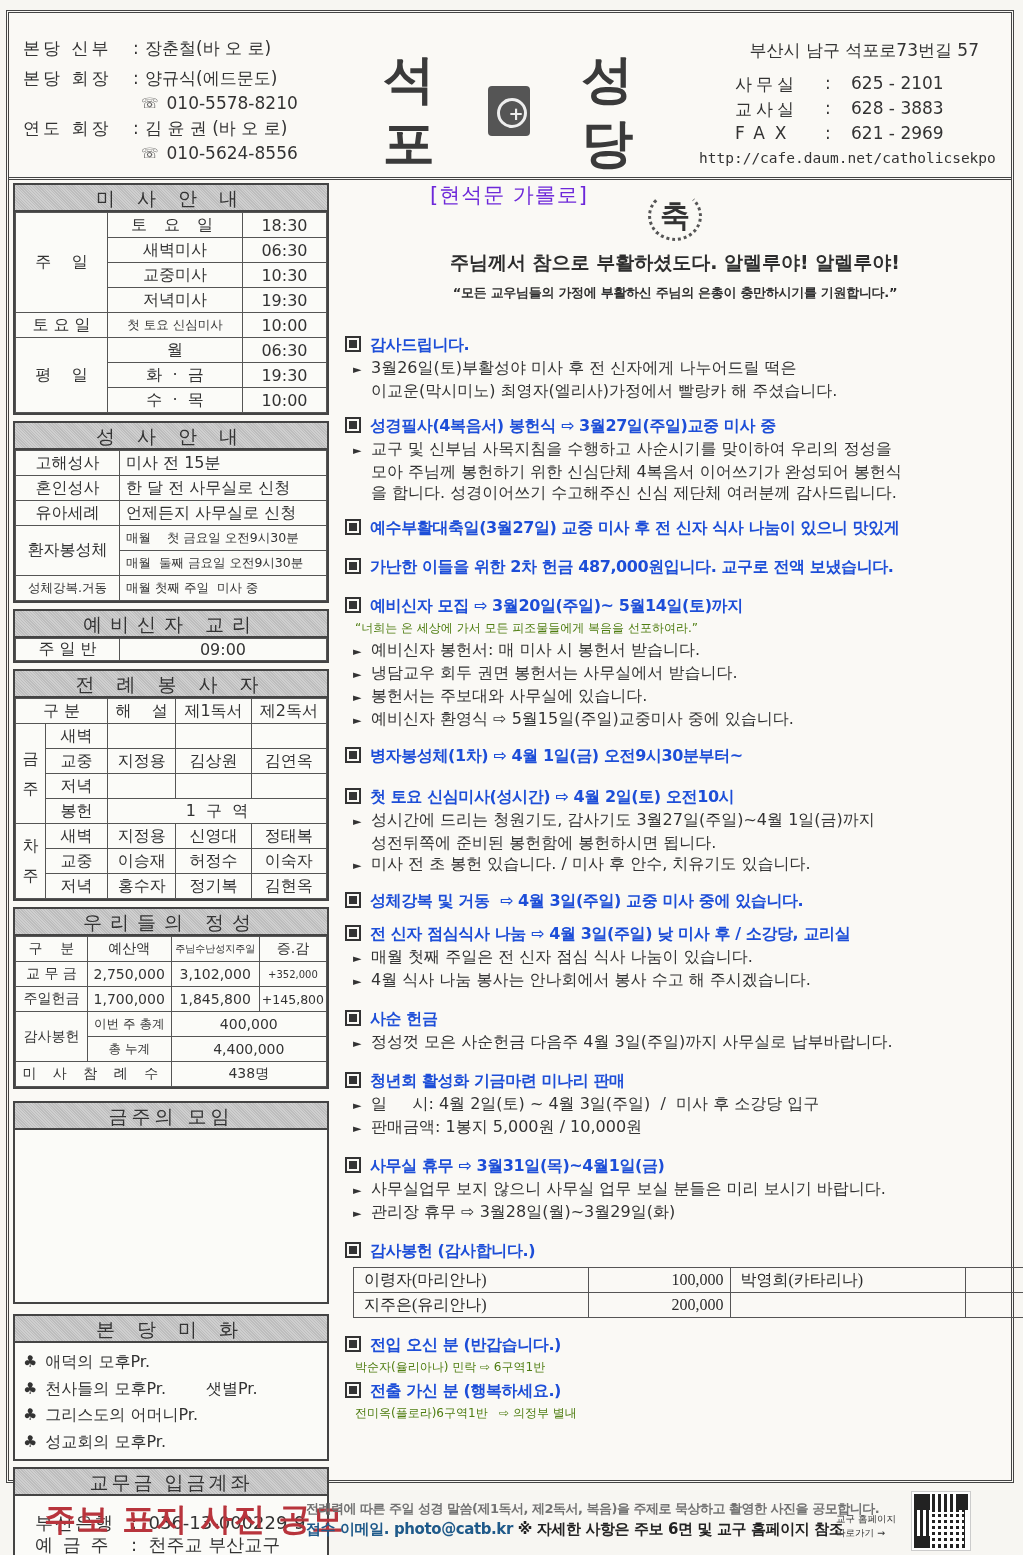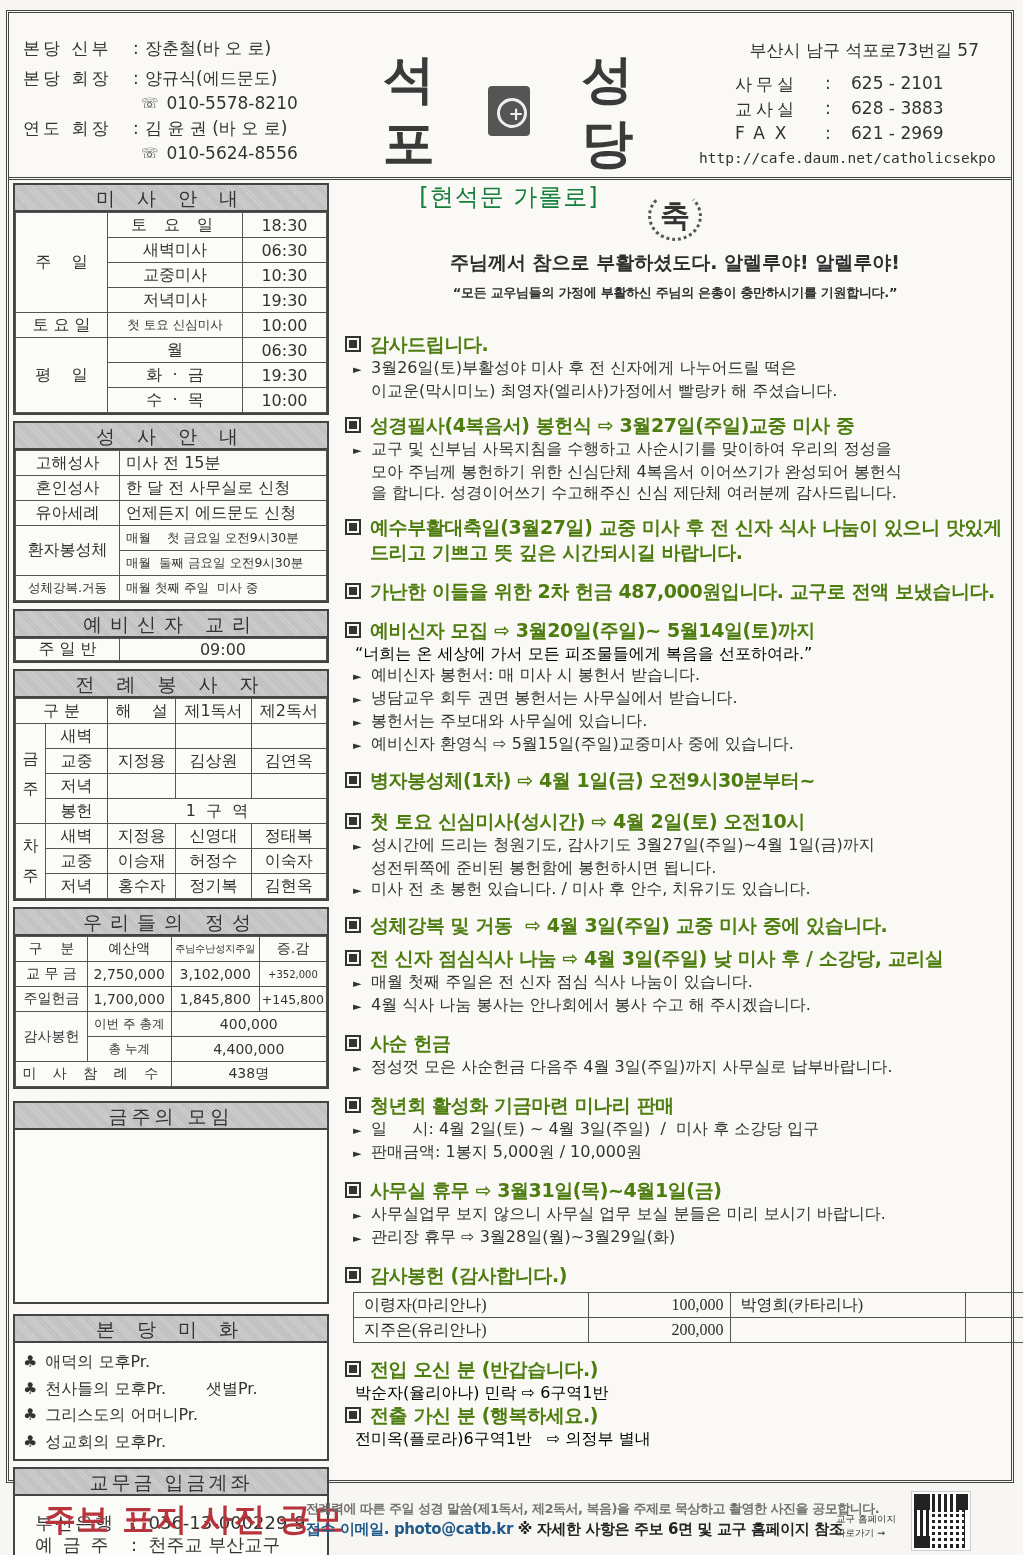--- a/index.html
+++ b/index.html
@@ -15,21 +15,21 @@
   .hdr-left .row { display: flex; white-space: pre; height: 25px; }
   .hdr-left .lbl { width: 110px; letter-spacing: 3px; }
   .hdr-left .sep { width: 12px; }
   .hdr-left .phone { padding-left: 118px; }
   .hdr-left .phone .tel { display: inline-block; margin-right: 8px; font-size: 14px; }
   .title-wrap { position: absolute; left: 350px; top: 30px; width: 300px; text-align: center; }
   .title { font-size: 52px; font-weight: bold; color: #3a3a3a; letter-spacing: 2px; display: flex; align-items: center; justify-content: center; gap: 28px; line-height: 64px; }
   .logo { width: 44px; height: 50px; background: #555; border-radius: 4px; position: relative; display: inline-block; }
   .logo::before { content: ""; position: absolute; left: 9px; top: 12px; width: 24px; height: 24px; border: 3px solid #eee; border-radius: 50%; }
   .logo::after { content: "+"; position: absolute; right: 4px; top: -4px; color: #eee; font-size: 18px; font-weight: bold; }
-  .subtitle { font-size: 24px; color: #15803d; margin-top: 6px; letter-spacing: 1px; }
+  .subtitle { font-size: 21px; color: #6d28d9; margin-top: 6px; letter-spacing: 1px; }
   .hdr-right { position: absolute; left: 690px; top: 22px; width: 300px; font-size: 17px; color: #333; }
   .hdr-right .addr { text-align: right; padding-right: 20px; height: 34px; }
   .hdr-right .contact { display: flex; padding-left: 36px; height: 25px; white-space: pre; }
   .hdr-right .contact .cl { width: 90px; letter-spacing: 4px; }
   .hdr-right .contact .cs { width: 26px; }
   .hdr-right .url { font-family: "DejaVu Sans Mono", monospace; font-size: 14.5px; text-align: right; padding-right: 4px; margin-top: 2px; }
 
   
   .left { position: absolute; left: 4px; top: 170px; width: 316px; }
   .box { border: 2px solid #444; background: #fbfbf8; margin-bottom: 6px; }
@@ -54,27 +54,27 @@
   .account .alb { width: 96px; letter-spacing: 2px; }
 
   
   .right { position: absolute; left: 334px; top: 170px; width: 664px; }
   .emblem { width: 74px; height: 54px; margin: 8px auto 0; position: relative; text-align: center; }
   .emblem .ring { position: absolute; left: 10px; top: 0; width: 54px; height: 50px; border: 3px dotted #555; border-radius: 50%; border-top-color: transparent; }
   .emblem .ch { position: relative; font-size: 30px; font-weight: bold; line-height: 50px; color: #333; }
   .greet1 { text-align: center; font-size: 19px; font-weight: bold; margin-top: 5px; color: #2e2e2e; }
   .greet2 { text-align: center; font-size: 13px; font-weight: bold; margin-top: 8px; color: #2e2e2e; letter-spacing: -0.3px; }
   .sect { margin-top: 0; }
-  .sect-h { font-size: 19px; font-weight: bold; color: #4d7c0f; display: flex; align-items: flex-start; line-height: 25px; letter-spacing: -0.4px; }
+  .sect-h { font-size: 16px; font-weight: bold; color: #1d4ed8; display: flex; align-items: flex-start; line-height: 25px; letter-spacing: -0.4px; }
   .sect-h .sq { display: inline-block; width: 16px; height: 16px; border: 2px solid #333; margin: 4px 9px 0 2px; position: relative; flex: none; }
   .sect-h .sq::after { content: ""; position: absolute; left: 2px; top: 2px; width: 8px; height: 8px; background: #333; }
   .bl { font-size: 16px; color: #333; line-height: 21px; padding-left: 10px; display: flex; }
   .bl .tri { font-size: 11px; width: 18px; flex: none; padding-top: 2px; }
   .bl.nomark { padding-left: 28px; }
-  .plain { font-size: 16px; color: #000000; line-height: 21px; padding-left: 12px; }
+  .plain { font-size: 12px; color: #4d7c0f; line-height: 21px; padding-left: 12px; }
   table.thanks { border-collapse: collapse; margin: 4px 0 0 10px; width: 754px; font-family: Liberation Serif, serif; font-size: 16px; }
   table.thanks td { border: 1px solid #555; height: 25px; padding: 0 6px; }
   table.thanks td.amt { text-align: right; width: 120px; }
   table.thanks td.nm { width: 200px; padding-left: 10px; }
 
   
   .footer { position: absolute; left: 0; top: 1488px; width: 1023px; height: 67px; }
   .footer .ftitle { position: absolute; left: 44px; top: 10px; font-size: 32px; font-weight: bold; color: #b8343c; letter-spacing: 1px; }
   .footer .fline1 { position: absolute; left: 306px; top: 12px; font-size: 13px; font-weight: bold; color: #737373; letter-spacing: -0.5px; }
   .footer .fline2 { position: absolute; left: 306px; top: 32px; font-size: 15px; color: #1f5a8a; font-weight: bold; letter-spacing: -0.4px; }
@@ -200,21 +200,21 @@
             <tr>
               <td style="width:104px">고해성사</td>
               <td class="lj">미사 전 15분</td>
             </tr>
         <tr>
               <td>혼인성사</td>
               <td class="lj">한 달 전 사무실로 신청</td>
             </tr>
         <tr>
               <td>유아세례</td>
-              <td class="lj">언제든지 에드문도 신청</td>
+              <td class="lj">언제든지 사무실로 신청</td>
             </tr>
         <tr>
               <td rowspan="2">환자봉성체</td>
               <td class="lj small" style="white-space:pre">매월    첫 금요일 오전9시30분</td>
             </tr>
         <tr>
               <td class="lj small" style="white-space:pre">매월  둘째 금요일 오전9시30분</td>
             </tr>
         <tr>
               <td class="small">성체강복.거동</td>
@@ -390,21 +390,21 @@
           <span>모아 주님께 봉헌하기 위한 신심단체 4복음서 이어쓰기가 완성되어 봉헌식</span>
         </div>
       <div class="bl nomark">
           <span>을 합니다. 성경이어쓰기 수고해주신 신심 제단체 여러분께 감사드립니다.</span>
         </div>
     </div>
 
     <div class="sect" style="margin-top:12px">
       <div class="sect-h">
           <span class="sq"></span>
-          <span><span>예수부활대축일(3월27일) 교중 미사 후 전 신자 식사 나눔이 있으니 맛있게</span><br><span>드리고 기쁘고 뜻 깊은 시간되시길 바랍니다.</span></span>
+          <span><span>예수부활대축일(3월27일) 교중 미사 후 전 신자 식사 나눔이 있으니 맛있게</span><br></span>
         </div>
     </div>
 
     <div class="sect" style="margin-top:14px">
       <div class="sect-h">
           <span class="sq"></span>
           <span>가난한 이들을 위한 2차 헌금 487,000원입니다.  교구로 전액 보냈습니다.</span>
         </div>
     </div>
 

